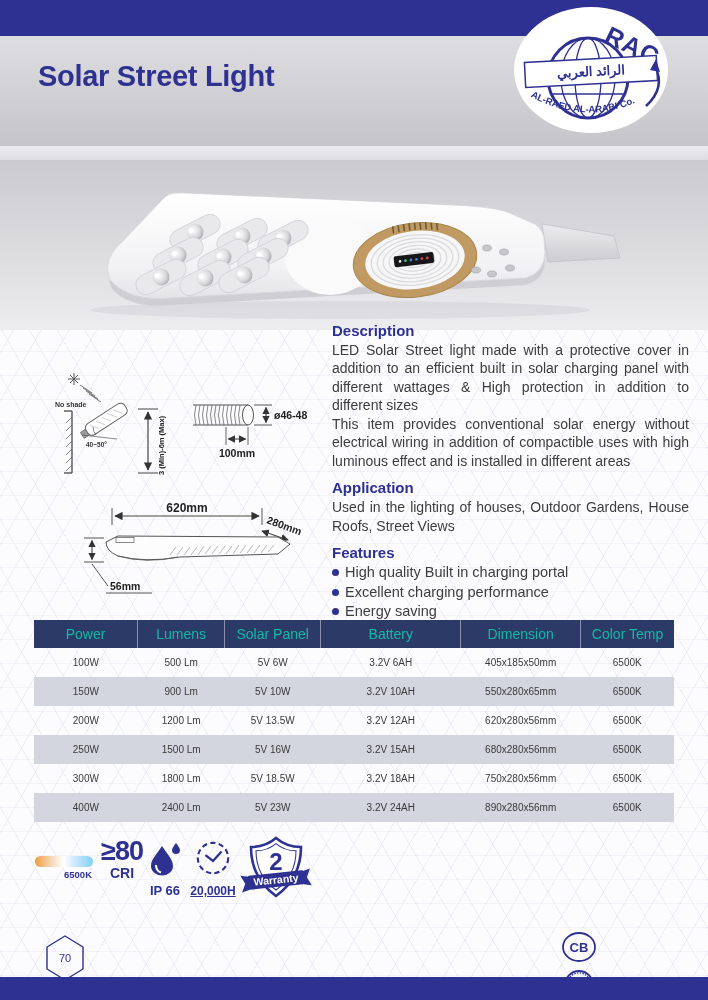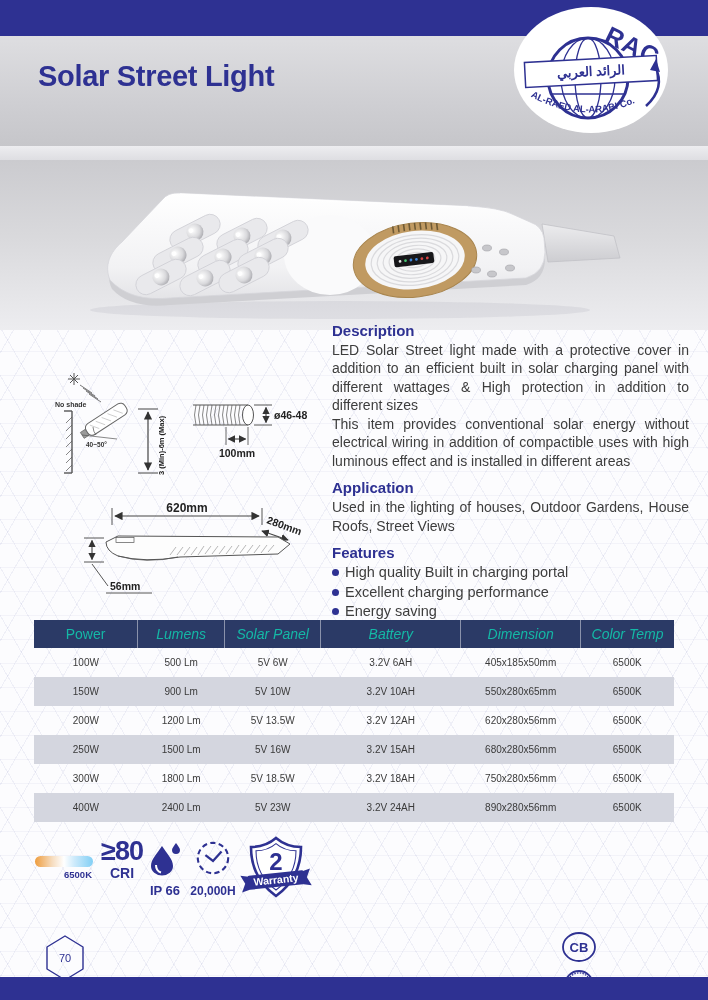--- a/index.html
+++ b/index.html
@@ -38,39 +38,39 @@
   .content-right { position:absolute; left:332px; top:322px; width:357px; color:#3d3d3d; }
   .content-right h3 { font-size:15px; font-weight:700; color:#2e3192; margin:0 0 2px 0; }
   .content-right p  { font-size:14px; line-height:1.32; text-align:justify; margin:0; }
   .content-right .sec { margin-top:9px; }
   ul.features { list-style:none; }
   ul.features li { display:flex; align-items:center; font-size:14.5px; line-height:1.33; color:#3d3d3d; }
   ul.features .dot { width:7px; height:7px; border-radius:50%; background:#2e3192; margin-right:6px; flex:0 0 auto; }
 
   table.spec { position:absolute; left:34px; top:620px; width:640px; border-collapse:collapse; table-layout:fixed; }
   table.spec th { background:#2b3a66; color:#14b8a6; font-weight:400; font-size:14px; height:28px; }
-  table.spec th + th { border-left:1px solid rgba(255,255,255,.45);font-style:italic; }
+  table.spec th + th { border-left:1px solid rgba(255,255,255,.45); }
   table.spec td { text-align:center; font-size:10px; color:#3a3a3a; height:29px; }
   table.spec tbody tr:nth-child(even) { background:#d4d6df; }
   table.spec col:nth-child(1){width:16.2%} table.spec col:nth-child(2){width:13.6%}
   table.spec col:nth-child(3){width:15.0%} table.spec col:nth-child(4){width:21.9%}
   table.spec col:nth-child(5){width:18.7%} table.spec col:nth-child(6){width:14.6%}
 
   .badges { position:absolute; left:0; top:838px; width:420px; height:70px; color:#2e3192; }
   .grad-bar { position:absolute; left:35px; top:18px; width:58px; height:11px; border-radius:5.5px;
       background:linear-gradient(90deg,#ee9d3f 0%,#f6ddc0 30%,#ffffff 50%,#cdeafb 68%,#82cff5 100%); }
   .grad-label { position:absolute; left:50px; top:31px; width:56px; text-align:center;
       font-size:9.5px; font-weight:700; }
   .cri { position:absolute; left:99px; top:0; width:46px; text-align:center; }
   .cri-val { font-size:27px; font-weight:800; letter-spacing:-1px; line-height:1; }
   .cri-lab { font-size:14px; font-weight:700; margin-top:0; }
   .ip { position:absolute; left:146px; top:4px; width:38px; text-align:center; }
   .ip-lab { font-size:13px; font-weight:700; margin-top:3px; }
   .life { position:absolute; left:188px; top:2px; width:50px; text-align:center; }
-  .life-lab { font-size:12px; font-weight:700; margin-top:2px; }
+  .life-lab { font-size:12px; font-weight:700; margin-top:2px;text-decoration:underline; }
   .shield { position:absolute; left:240px; top:-2px; }
 
   .footer-hex { position:absolute; left:43px; top:934px; }
   .certs { position:absolute; left:560px; top:931px; display:flex; gap:5px; align-items:center;flex-direction:column; }
 </style>
 </head>
 <body>
 
 <div class="page hex-light">
 

